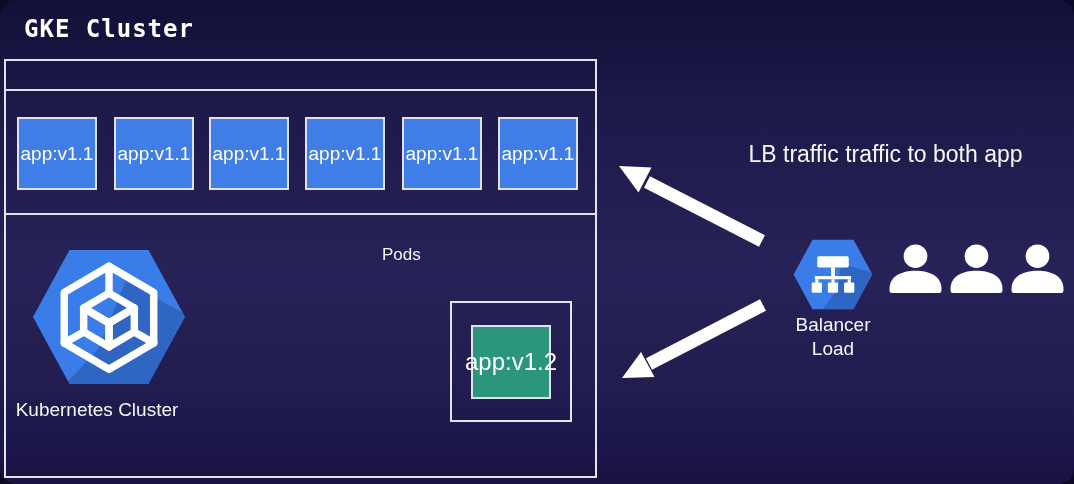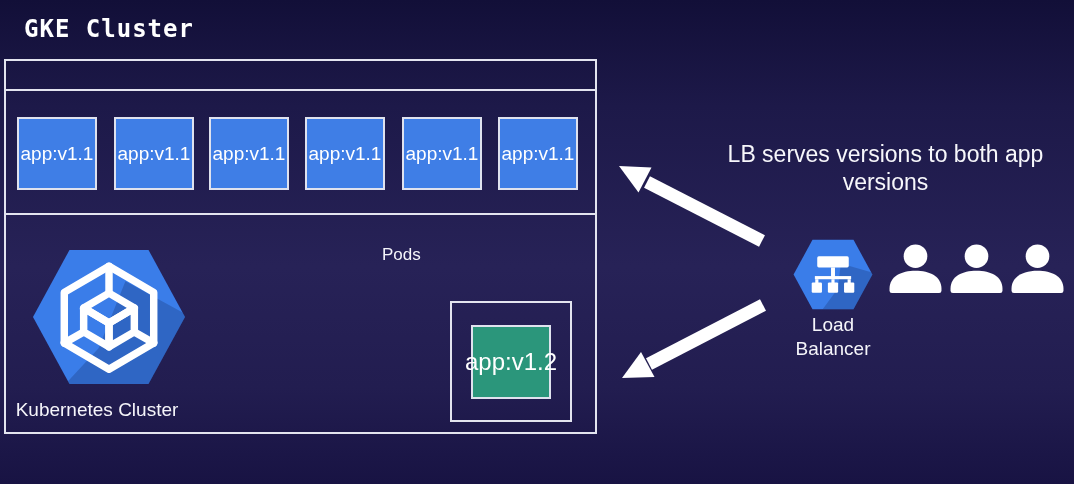--- a/index.html
+++ b/index.html
@@ -3,29 +3,30 @@
 <meta charset="utf-8">
 <style>
   html,body{margin:0;padding:0;background:#0d0a28;}
   .stage{
     position:relative;
     width:1074px;height:484px;
     overflow:hidden;
     font-family:"Liberation Sans",sans-serif;
     color:#f5f5fa;
     background:linear-gradient(180deg,#120f38 0%,#1d1949 22%,#272257 55%,#221d50 80%,#181343 100%);
+    border-radius:16px;
   }
   .title{
     position:absolute;left:24px;top:15px;
     font-family:"DejaVu Sans Mono",monospace;
     font-weight:bold;font-size:24px;letter-spacing:1px;color:#ffffff;
     white-space:nowrap;
   }
   .cluster{
-    position:absolute;left:4px;top:59px;width:593px;height:375px;
+    position:absolute;left:4px;top:59px;width:593px;height:419px;
     border:2px solid #e3e4ef;box-sizing:border-box;
   }
   .hdr-divider{position:absolute;left:0;right:0;top:28px;height:0;border-top:2px solid #e3e4ef;}
   .row-divider{position:absolute;left:0;right:0;top:152px;height:0;border-top:2px solid #e3e4ef;}
   .pod{
     position:absolute;top:56px;width:80px;height:73px;box-sizing:border-box;
     background:#3f7ee6;border:2px solid #dfe2ee;
     display:flex;align-items:center;justify-content:center;
     font-size:19px;color:#fff;white-space:nowrap;
   }
@@ -97,22 +98,21 @@
     </svg>
 
     <div class="engine-label">Kubernetes Cluster</div>
 
     <div class="v12-wrap">
       <div class="v12-pod">app:v1.2</div>
     </div>
   </div>
 
   <div class="caption">
-    <div>LB serves versions to both app</div>
-    <div>versions</div>
+    <div>LB traffic traffic to both app</div>
   </div>
 
   <svg class="arrows" viewBox="0 0 1074 484">
     <g>
       <line x1="762" y1="241" x2="647" y2="182" stroke="#ffffff" stroke-width="13"></line>
       <polygon points="619,166 651.5,167.5 638.5,192.5" fill="#ffffff"></polygon>
     </g>
     <g>
       <line x1="763" y1="305" x2="649" y2="364" stroke="#ffffff" stroke-width="13"></line>
       <polygon points="622,378 641,352 654.5,377" fill="#ffffff"></polygon>
@@ -134,22 +134,22 @@
       <rect x="29.5" y="54" width="4" height="5"></rect>
       <rect x="50" y="54" width="4" height="5"></rect>
       <rect x="70.5" y="54" width="4" height="5"></rect>
       <rect x="25" y="58" width="13" height="13" rx="1.5"></rect>
       <rect x="45.5" y="58" width="13" height="13" rx="1.5"></rect>
       <rect x="66" y="58" width="13" height="13" rx="1.5"></rect>
     </g>
   </svg>
 
   <div class="lb-label">
+    <div>Balancer</div>
     <div>Load</div>
-    <div>Balancer</div>
   </div>
 
   <svg class="user u0" viewBox="0 0 60 54">
     <circle cx="30" cy="14" r="12.5" fill="#ffffff"></circle>
     <path d="M5 53 a2.5 2.5 0 0 1 -2.5 -2.5 v-2 c0 -13 12.5 -19 27.5 -19 s27.5 6 27.5 19 v2 a2.5 2.5 0 0 1 -2.5 2.5 z" fill="#ffffff"></path>
   </svg>
   <svg class="user u1" viewBox="0 0 60 54">
     <circle cx="30" cy="14" r="12.5" fill="#ffffff"></circle>
     <path d="M5 53 a2.5 2.5 0 0 1 -2.5 -2.5 v-2 c0 -13 12.5 -19 27.5 -19 s27.5 6 27.5 19 v2 a2.5 2.5 0 0 1 -2.5 2.5 z" fill="#ffffff"></path>
   </svg>

